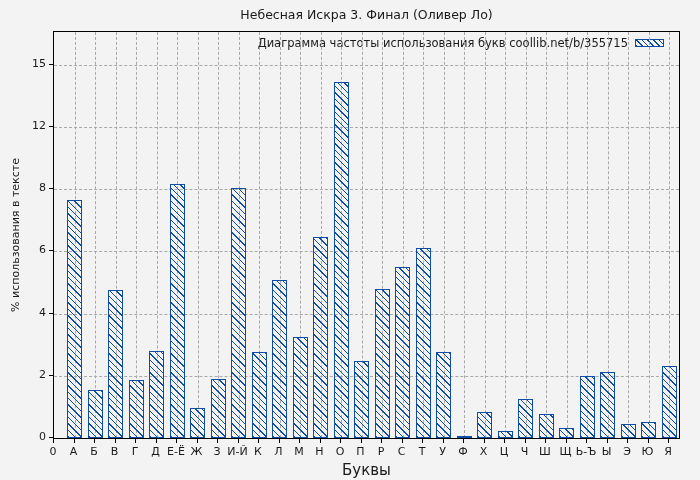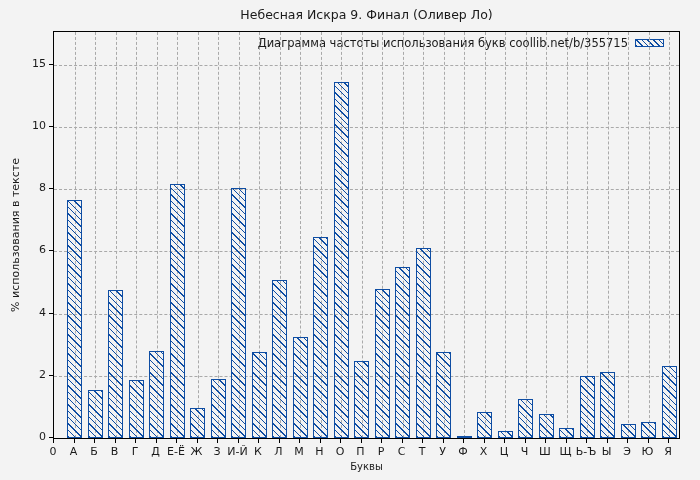--- a/index.html
+++ b/index.html
@@ -70,37 +70,37 @@
     top:445px;
   }
   .tick-x{
     position:absolute;width:1px;height:4px;background:#000;top:439px;
   }
   .tick-y{
     position:absolute;width:4px;height:1px;background:#000;left:49px;
   }
   .xlabel{
     position:absolute;left:53px;top:461px;width:627px;
-    text-align:center;font-size:10px;color:#1a1a1a;
+    text-align:center;font-size:15px;color:#1a1a1a;
   }
   .ylabel{
     position:absolute;
     top:228px;left:-94px;
     width:220px;height:14px;
     text-align:center;
     font-size:11px;color:#1a1a1a;
     transform:rotate(-90deg);
   }
 </style>
 </head>
 <body>
 
 <div class="figure">
 
-  <div class="title">Небесная Искра 9. Финал (Оливер Ло)</div>
+  <div class="title">Небесная Искра 3. Финал (Оливер Ло)</div>
 
   <div class="ylabel">% использования в тексте</div>
 
   <div class="plot" id="plot">
     <div class="legend">
       <span>Диаграмма частоты использования букв coollib.net/b/355715</span>
       <span class="swatch"></span>
     </div>
   <div class="hgrid" style="top: 343.778px;"></div>
       <div class="hgrid" style="top: 281.556px;"></div>
@@ -175,21 +175,21 @@
       <div class="ytick-label" style="top: 430px;">0</div>
       <div class="tick-y" style="top: 374.778px;"></div>
       <div class="ytick-label" style="top: 367.778px;">2</div>
       <div class="tick-y" style="top: 312.556px;"></div>
       <div class="ytick-label" style="top: 305.556px;">4</div>
       <div class="tick-y" style="top: 250.333px;"></div>
       <div class="ytick-label" style="top: 243.333px;">6</div>
       <div class="tick-y" style="top: 188.111px;"></div>
       <div class="ytick-label" style="top: 181.111px;">8</div>
       <div class="tick-y" style="top: 125.889px;"></div>
-      <div class="ytick-label" style="top: 118.889px;">10</div>
+      <div class="ytick-label" style="top: 118.889px;">12</div>
       <div class="tick-y" style="top: 63.6667px;"></div>
       <div class="ytick-label" style="top: 56.6667px;">15</div>
       <div class="tick-x" style="left: 53px;"></div>
       <div class="xtick-label" style="left: 37px;">0</div>
       <div class="tick-x" style="left: 73.5px;"></div>
       <div class="xtick-label" style="left: 57.5px;">А</div>
       <div class="tick-x" style="left: 94px;"></div>
       <div class="xtick-label" style="left: 78px;">Б</div>
       <div class="tick-x" style="left: 114.5px;"></div>
       <div class="xtick-label" style="left: 98.5px;">В</div>

